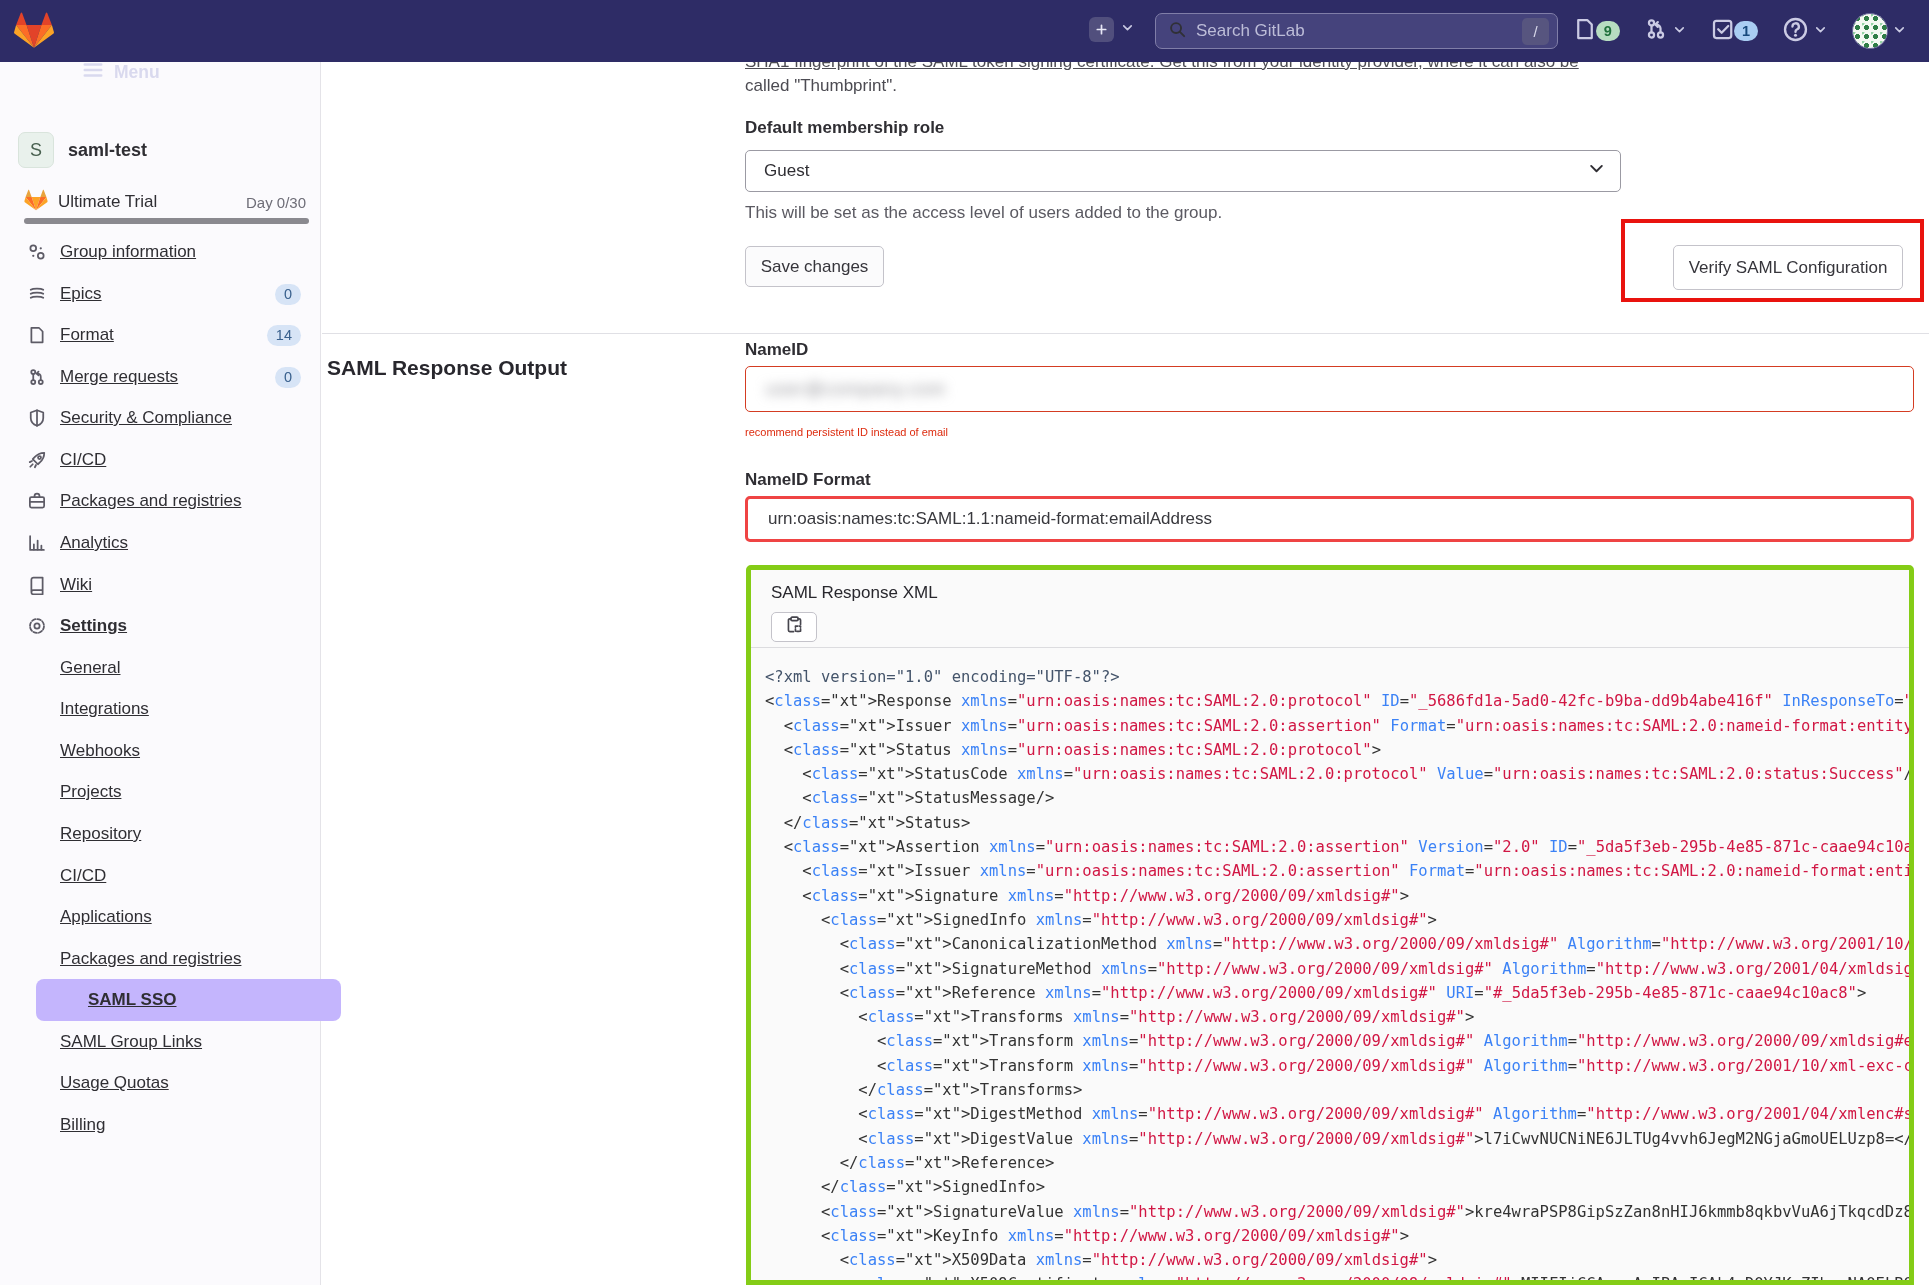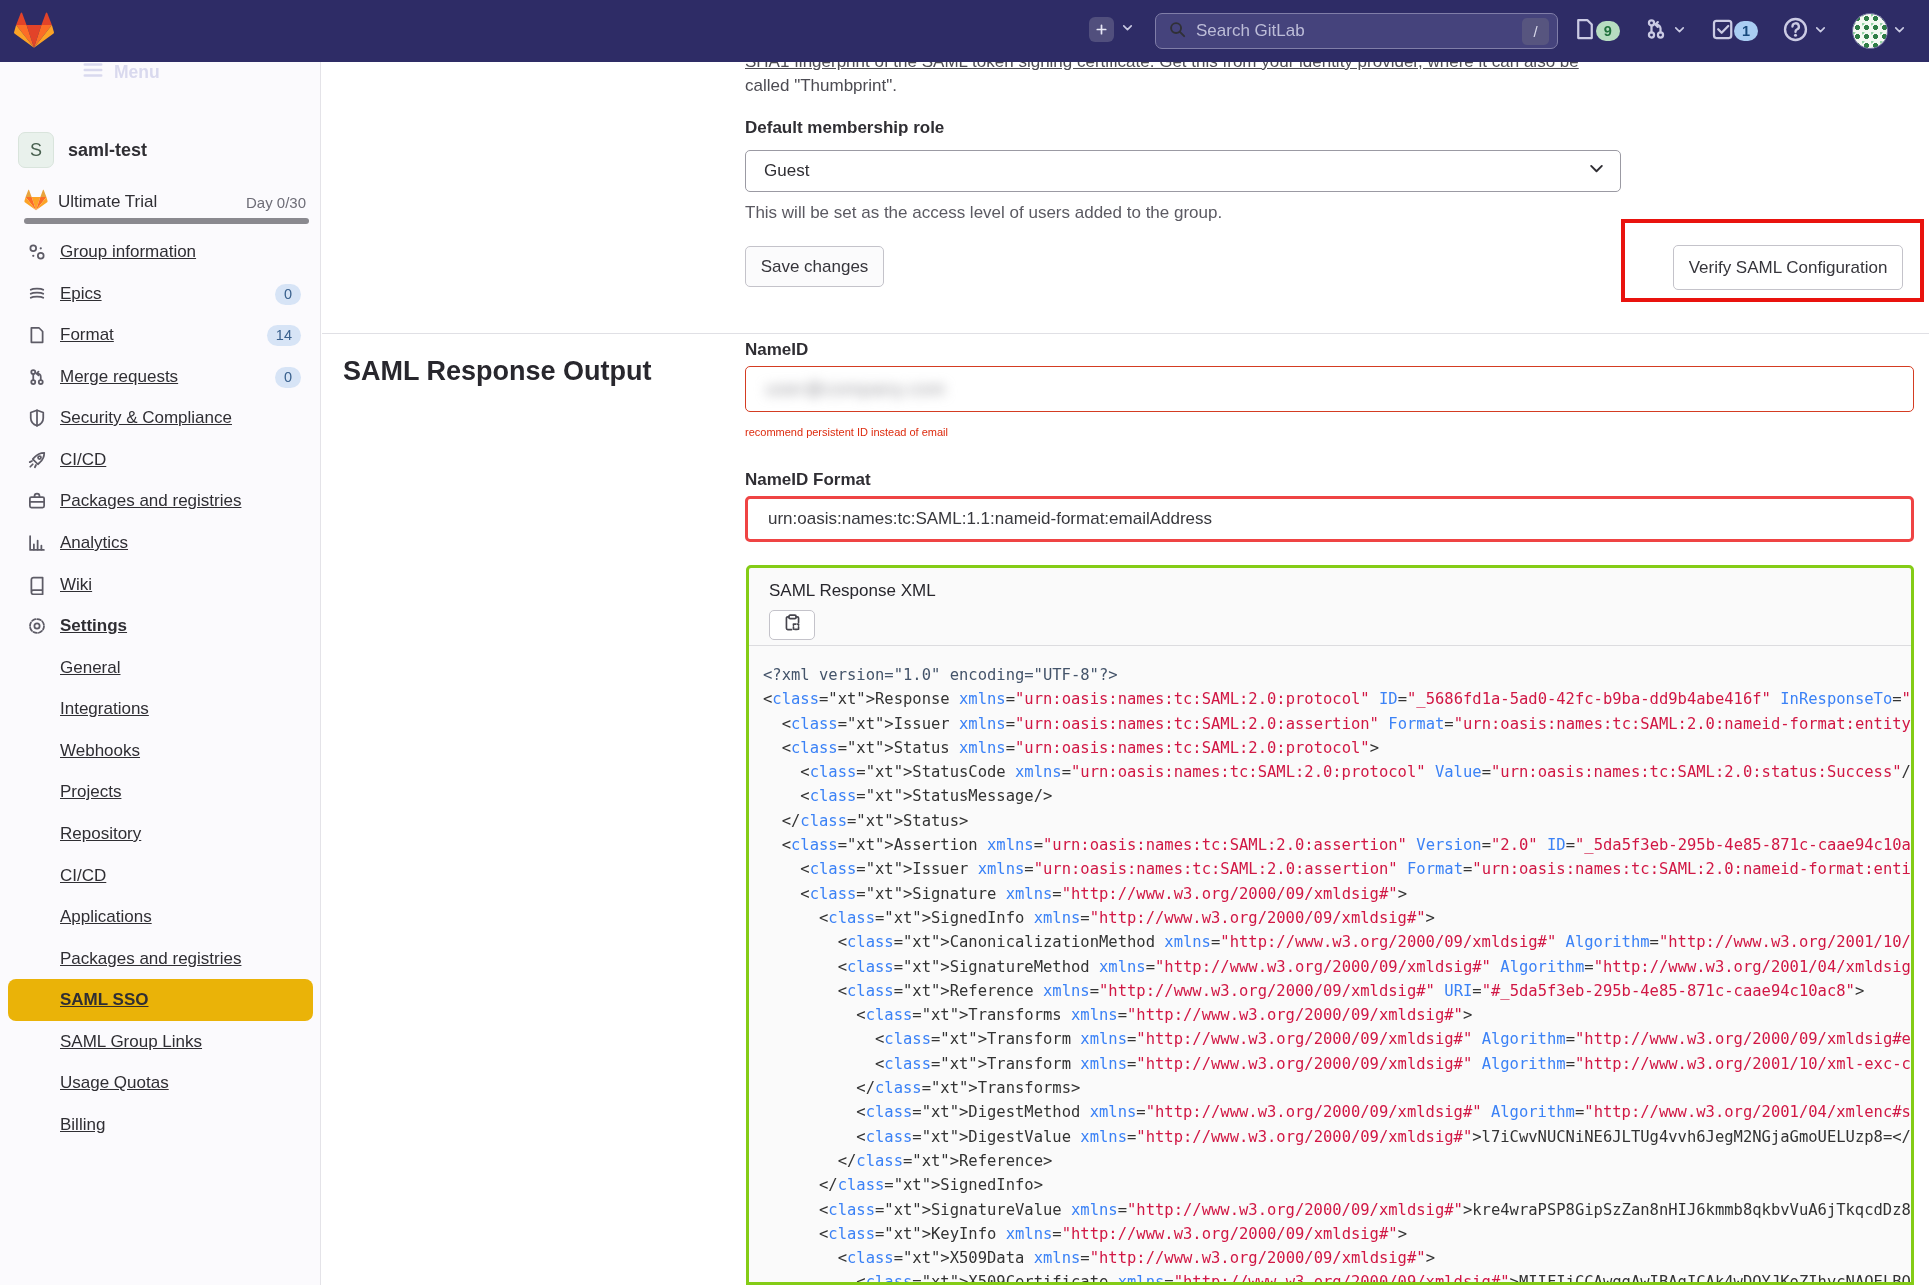--- a/index.html
+++ b/index.html
@@ -51,21 +51,21 @@
     align-items:center; gap:10px; }
   .trial-label { font-size:17px; color:#2f2e33; flex:1; }
   .trial-day { font-size:15px; color:#6e6d77; }
   .trial-bar { position:absolute; top:156px; left:24px; width:285px; height:6px;
     border-radius:3px; background:#8a898f; }
   .sb-item { position:absolute; left:8px; width:305px; height:42px; border-radius:8px;
     display:flex; align-items:center; color:#2f2e33; font-size:17px; cursor:pointer;text-decoration:underline; }
   .sb-item .ic { position:absolute; left:19px; width:20px; height:20px; color:#5d5b66; }
   .sb-item .lbl { margin-left:52px; white-space:nowrap; }
   .sb-item.bold .lbl { font-weight:bold; }
-  .sb-item.active { background:#eab308; }
+  .sb-item.active { background:#c4b5fd;margin-left:28px; }
   .sb-item.active .lbl { font-weight:bold; }
   .sb-item .pill { position:absolute; right:12px; background:#d7e4f6; color:#39608d;
     border-radius:18px; font-size:14.5px; padding:2.5px 9px; }
 
   
   .intro { position:absolute; left:745px; font-size:17px; color:#4c4b52; z-index:10; }
   .intro.u { text-decoration:underline; }
   .fieldlabel { position:absolute; left:745px; font-size:17px; font-weight:bold; color:#2f2e33; }
   .gl-select { position:absolute; left:745px; top:150px; width:876px; height:42px;
     border:1px solid #9b9aa3; border-radius:5px; background:#fff; display:flex;
@@ -73,33 +73,33 @@
   .gl-select .chev { position:absolute; right:14px; color:#2f2e33; }
   .helptext { position:absolute; left:745px; top:203px; font-size:17px; color:#5b5a62; }
   .btn { border:1px solid #c4c3ca; border-radius:5px; background:#fbfbfc;
     color:#36353b; font-size:17px; display:flex; align-items:center; justify-content:center;
     cursor:pointer; font-family:inherit; }
   #save-btn { position:absolute; left:745px; top:246px; width:139px; height:41px; }
   #verify-btn { position:absolute; left:1673px; top:245px; width:230px; height:45px; background:#fff; }
   #annotation-box { position:absolute; left:1621px; top:219px; width:303px; height:83px;
     border:4px solid #e9130e; z-index:20; }
   #divider { position:absolute; left:322px; top:333px; width:1607px; height:1px; background:#e0e0e5; }
-  #section-title { position:absolute; left:343px; top:356px; font-size:27px;
+  #section-title { position:absolute; left:327px; top:356px; font-size:21px;
     font-weight:bold; color:#28272d; }
   .text-input { position:absolute; left:745px; width:1169px; height:46px; background:#fff;
     border:3px solid #ef4444; border-radius:5px; display:flex; align-items:center;
     padding:0 20px; font-size:17px; color:#38383d; }
   #nameid-input { top:366px; border:1.5px solid #d43c22; }
   .redacted { filter:blur(6px); color:#8f8f95; font-size:18px; letter-spacing:1px; }
   #nameid-warning { position:absolute; left:745px; top:426px; font-size:11px; color:#dd2b0e; }
   #format-input { top:496px; }
 
   
   #xml-panel { position:absolute; left:746px; top:565px; width:1168px; height:720px;
-    background:#fafafa; border:3px solid #84cc16; border-radius:5px 5px 0 0; overflow:hidden; }
+    background:#fafafa; border:5px solid #84cc16; border-radius:5px 5px 0 0; overflow:hidden; }
   #xml-head { position:relative; height:78px; border-bottom:1px solid #dcdcdf; }
   #xml-title { position:absolute; left:20px; top:13px; font-size:17px; color:#28272d; }
   #copy-btn { position:absolute; left:20px; top:42px; width:46px; height:30px;
     background:#fff; color:#46454d; }
   #xml-code { padding:17px 0 0 14px; font-family:"DejaVu Sans Mono", monospace;
     font-size:15.5px; color:#333; }
   .cl { white-space:pre; height:24.3px; line-height:24.3px; overflow:hidden; }
   .xa { color:#3b82f6; }
   .xs { color:#d11744; }
   .xp { color:#44546a; }

